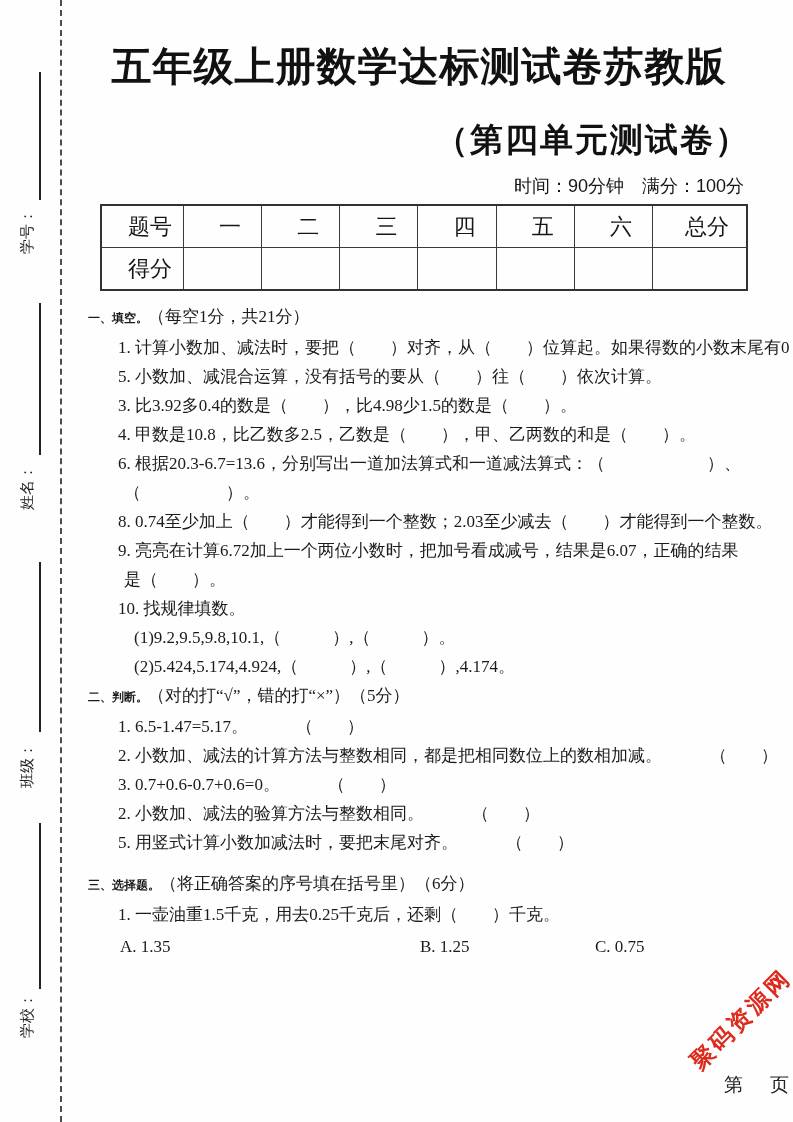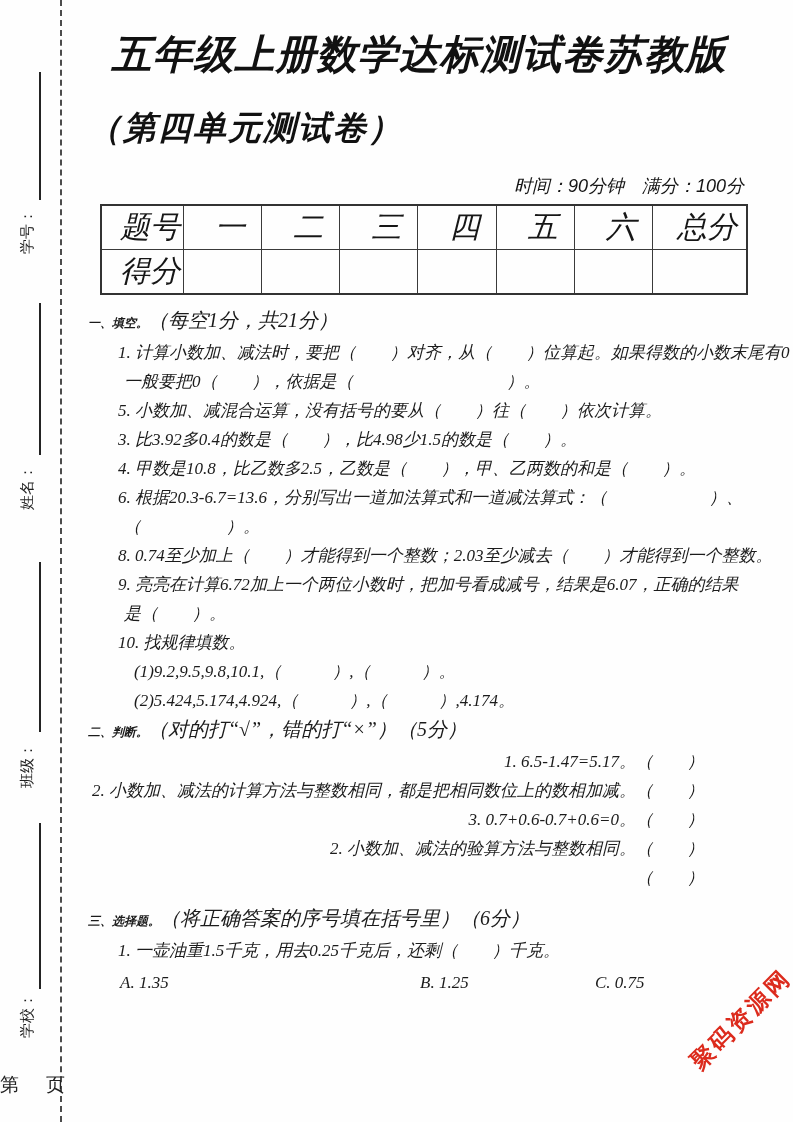--- a/index.html
+++ b/index.html
@@ -17,52 +17,52 @@
   .fl1{top:72px;height:128px;}
   .fl2{top:303px;height:152px;}
   .fl3{top:562px;height:170px;}
   .fl4{top:823px;height:166px;}
   .m-label{position:absolute;left:-3px;width:60px;text-align:center;
     transform:rotate(-90deg);font-family:"Liberation Sans","DejaVu Sans",sans-serif;
     font-size:15px;color:#1e1e1e;white-space:nowrap;}
   .ml1{top:222px;} .ml2{top:478px;} .ml3{top:756px;} .ml4{top:1006px;}
 
   
-  .content{position:absolute;left:88px;top:0;width:662px;font-style:italic;}
+  .content{position:absolute;left:88px;top:12px;width:662px;}
 
   .title{margin-top:30px;text-align:center;font-size:40px;line-height:48px;
     font-weight:bold;letter-spacing:1px;
     font-family:"Liberation Sans","DejaVu Sans",sans-serif;color:#111;}
-  .subtitle{margin-top:28px;text-align:left;font-size:33px;line-height:44px;
+  .subtitle{margin-top:28px;text-align:right;font-size:33px;line-height:44px;
     font-weight:bold;letter-spacing:2px;
     font-family:"Liberation Sans","DejaVu Sans",sans-serif;color:#111;}
-  .meta{margin-top:24px;text-align:right;font-size:18px;line-height:24px;
+  .meta{margin-top:12px;text-align:right;font-size:18px;line-height:24px;
     padding-right:6px;font-family:"Liberation Sans","DejaVu Sans",sans-serif;color:#151515;}
 
   table.score{margin-top:6px;margin-left:12px;width:648px;border-collapse:collapse;
     table-layout:fixed;border:2px solid #333;}
   table.score td{border:1px solid #3a3a3a;height:39px;text-align:center;
-    font-size:30px;font-weight:400;color:#161616;
+    font-size:22px;font-weight:400;color:#161616;
     font-family:"Liberation Sans","DejaVu Sans",sans-serif;padding-left:16px;}
   table.score td.c0{width:64px;}
   table.score td.c7{width:76px;}
 
   .sec{font-size:17px;}
   .sec-h{margin-top:0;line-height:29px;white-space:nowrap;}
   .sec-h .hb{font-weight:bold;font-family:"Liberation Sans","DejaVu Sans",sans-serif;font-size:12px;}
-  .sec-h .hn{font-size:20px;}
+  .sec-h .hn{font-size:17px;}
   .q{padding-left:30px;line-height:29px;white-space:nowrap;}
   .q.cont{padding-left:36px;}
   .q.sub{padding-left:46px;}
-  .q.judge{display:flex;justify-content:flex-end;padding-right:46px;}
+  .q.judge{display:flex;justify-content:flex-start;padding-right:46px;gap:48px;}
   .opts{display:flex;padding-left:32px;line-height:29px;margin-top:3px;}
   .opts .o0{width:300px;} .opts .o1{width:175px;}
   .sec1{margin-top:11px;} .sec2{margin-top:0px;} .sec3{margin-top:12px;}
 
-  .footer{position:absolute;top:1072px;left:0;width:793px;text-align:left;
+  .footer{position:absolute;top:1072px;left:0;width:793px;text-align:right;
     font-size:19px;letter-spacing:4px;color:#222;
     font-family:"Liberation Sans","DejaVu Sans",sans-serif;}
 
   .watermark{position:absolute;left:676px;top:1004px;width:130px;text-align:center;
     transform:rotate(-45deg);color:#dc2a1c;font-size:23px;font-weight:bold;
     letter-spacing:3px;white-space:nowrap;}
 </style>
 </head>
 <body>
 
@@ -107,21 +107,20 @@
         <td class="c7"></td>
       </tr>
     </tbody>
       </table>
 
     <div class="sec sec1">
       <div class="sec-h">
         <span class="hb">一、填空。</span><span class="hn">（每空1分，共21分）</span>
       </div>
       <div class="q">1. 计算小数加、减法时，要把（　　）对齐，从（　　）位算起。如果得数的小数末尾有0，</div>
-      <div class="q cont">一般要把0（　　），依据是（　　　　　　　　　）。</div>
       <div class="q">5. 小数加、减混合运算，没有括号的要从（　　）往（　　）依次计算。</div>
       <div class="q">3. 比3.92多0.4的数是（　　），比4.98少1.5的数是（　　）。</div>
       <div class="q">4. 甲数是10.8，比乙数多2.5，乙数是（　　），甲、乙两数的和是（　　）。</div>
       <div class="q">6. 根据20.3-6.7=13.6，分别写出一道加法算式和一道减法算式：（　　　　　　）、</div>
       <div class="q cont">（　　　　　）。</div>
       <div class="q">8. 0.74至少加上（　　）才能得到一个整数；2.03至少减去（　　）才能得到一个整数。</div>
       <div class="q">9. 亮亮在计算6.72加上一个两位小数时，把加号看成减号，结果是6.07，正确的结果</div>
       <div class="q cont">是（　　）。</div>
       <div class="q">10. 找规律填数。</div>
       <div class="q sub">(1)9.2,9.5,9.8,10.1,（　　　）,（　　　）。</div>
@@ -142,20 +141,21 @@
       </div>
       <div class="q judge">
         <span>3. 0.7+0.6-0.7+0.6=0。</span>
         <span>（　　）</span>
       </div>
       <div class="q judge">
         <span>2. 小数加、减法的验算方法与整数相同。</span>
         <span>（　　）</span>
       </div>
       <div class="q judge">
+        <span>5. 用竖式计算小数加减法时，要把末尾对齐。</span>
         <span>（　　）</span>
       </div>
     </div>
 
     <div class="sec sec3">
       <div class="sec-h">
         <span class="hb">三、选择题。</span><span class="hn">（将正确答案的序号填在括号里）（6分）</span>
       </div>
       <div class="q">1. 一壶油重1.5千克，用去0.25千克后，还剩（　　）千克。</div>
       <div class="opts">

